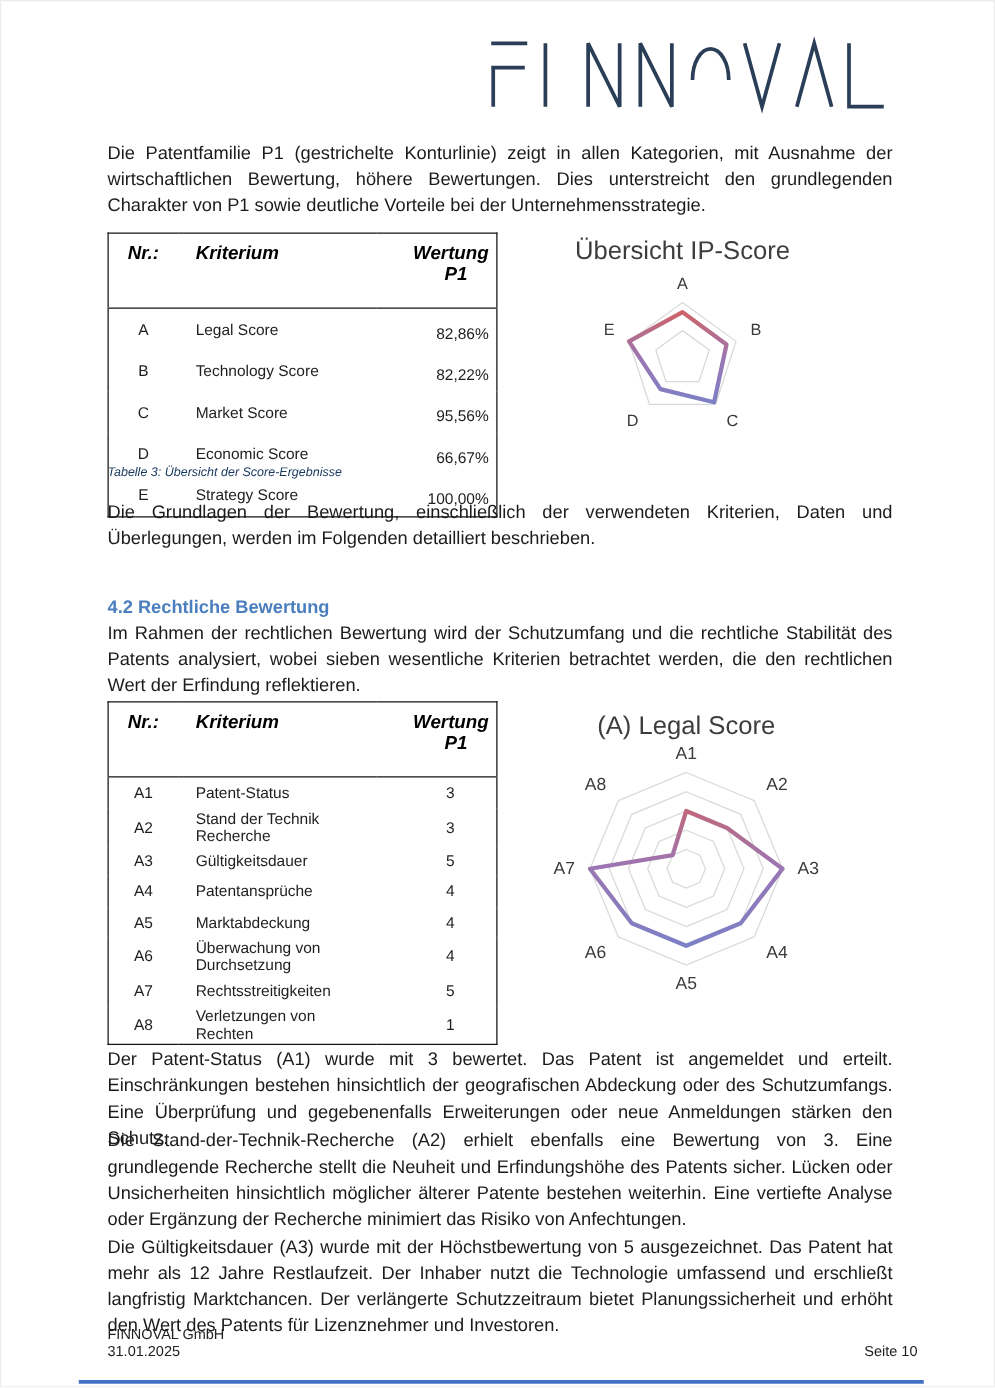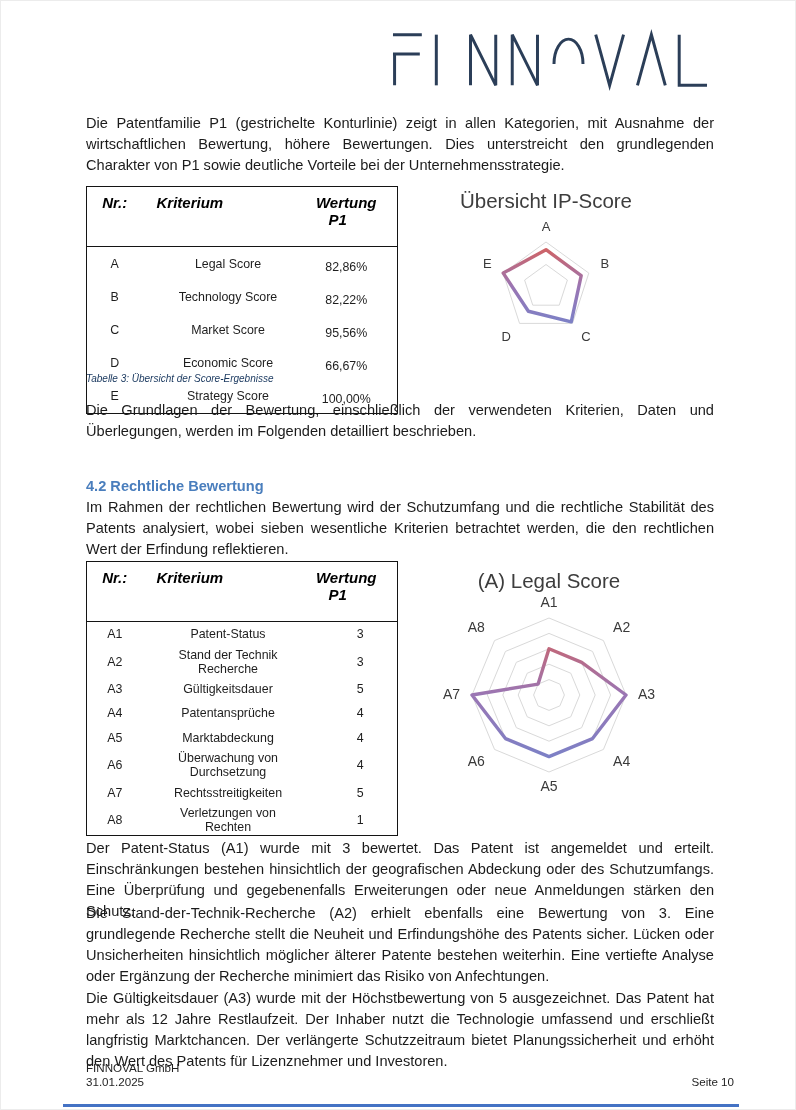--- a/index.html
+++ b/index.html
@@ -15,27 +15,27 @@
   .section-head{position:absolute;left:85px;margin:0;font-size:14.6px;
         font-weight:bold;color:#4a7ebd;}
   
   .score-table{position:absolute;left:85px;width:311px;border-collapse:collapse;
         border:1.4px solid #141414;table-layout:fixed;}
   .score-table thead tr{border-bottom:1.4px solid #141414;font-style:italic;}
   .score-table th{font-size:15px;font-weight:bold;color:#000;vertical-align:top;
         padding-top:7px;height:60px;box-sizing:border-box;}
   .score-table th:nth-child(1){text-align:center;}
   .score-table th:nth-child(2){text-align:left;padding-left:14px;}
-  .score-table th:nth-child(3){text-align:center;padding-right:6px;}
+  .score-table th:nth-child(3){text-align:right;padding-right:6px;}
   .score-table th .hdr-sub{padding-right:17px;}
   .score-table td{font-size:12.4px;color:#1e1e1e;}
   .score-table td:nth-child(1){text-align:center;}
-  .score-table td:nth-child(2){text-align:center;padding-left:14px;}
+  .score-table td:nth-child(2){text-align:left;padding-left:14px;}
   .t3 td{height:25.2px;}
-  .t3 td:nth-child(3){text-align:center;padding-right:6px;padding-top:7px;}
+  .t3 td:nth-child(3){text-align:right;padding-right:6px;padding-top:7px;}
   .t4 td{height:22.6px;}
   .t4 td:nth-child(3){text-align:center;padding-left:24px;}
   .tbl-caption{position:absolute;left:85px;margin:0;font-size:10px;
         font-style:italic;color:#17365d;}
   
   .chart{position:absolute;text-align:center;}
   .chart-title{font-size:20.5px;color:#3d3d3d;margin:0 0 4px 0;font-weight:normal;}
   .chart svg text{font-family:"Liberation Sans",sans-serif;fill:#3a3a3a;}
   #chart0{left:410px;top:188px;width:270px;}
   #chart0 svg text{font-size:13px;}

